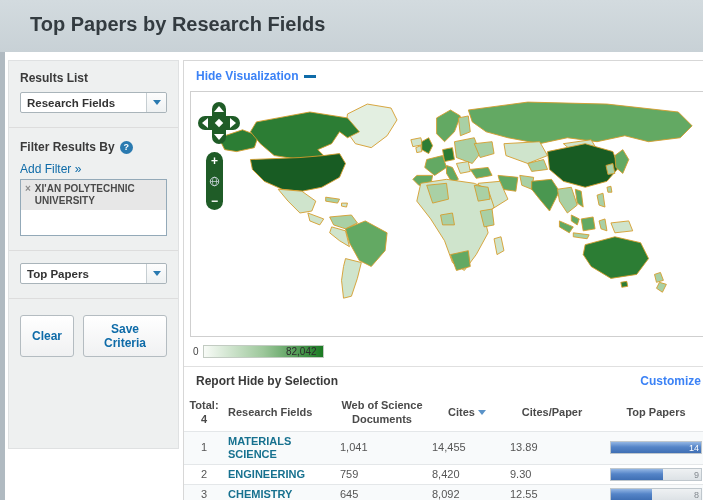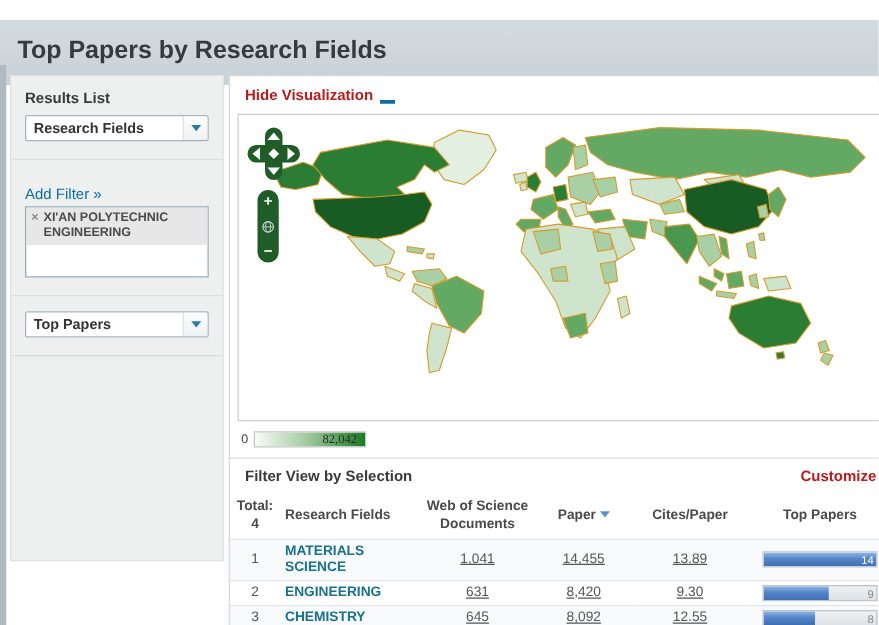--- a/index.html
+++ b/index.html
@@ -3,22 +3,23 @@
 <meta charset="utf-8">
 <style>
   * { box-sizing: border-box; margin: 0; padding: 0; }
   html,body { width:703px; height:500px; }
   body {
     position: relative; overflow: hidden; background:#fff;
     font-family:"Liberation Sans", sans-serif; color:#3a3a3a;
   }
   
   .page-header {
-    position:absolute; left:0; top:16px; width:703px; height:52px;
+    position:absolute; left:0; top:0; width:703px; height:52px;
     background:linear-gradient(#d3dbdf,#c8d1d6);
+    padding-left:16px;
   }
   .page-header h1 { font-size:20px; font-weight:bold; color:#333b40; padding:13px 0 0 14px; }
   .left-edge { position:absolute; left:0; top:52px; width:5px; height:448px; background:#b0bac1; }
 
   
   .sidebar {
     position:absolute; left:8px; top:60px; width:171px; height:389px;
     background:#eef0f0; border:1px solid #dfe1e2; padding:10px 11px; font-size:12px;
   }
   .side-label { font-weight:bold; color:#3a3a3a; font-size:12px; display:flex; align-items:center; gap:5px; }
@@ -50,21 +51,21 @@
     font-family:"Liberation Sans", sans-serif;
   }
 
   
   .main-panel {
     position:absolute; left:183px; top:60px; width:530px; height:442px;
     background:#fff; border:1px solid #d7d7d7; border-right:none;
   }
   .panel-header { height:30px; display:flex; justify-content:space-between; align-items:center; padding:0 12px; }
   .panel-title { font-weight:bold; font-size:12px; color:#3a3a3a; }
-  .blue-link { color:#b91c1c; font-weight:bold; font-size:12px; text-decoration:none; cursor:pointer; display:inline-flex; align-items:flex-end; gap:6px; }
+  .blue-link { color:#3b82f6; font-weight:bold; font-size:12px; text-decoration:none; cursor:pointer; display:inline-flex; align-items:center; gap:6px; }
   .minus-icon { display:inline-block; width:12px; height:3px; background:#0e6ba8; }
 
   
   .map-wrap { margin:0 6px; height:246px; border:1px solid #cfcfcf; position:relative; background:#fff; overflow:hidden; }
   .worldmap { width:100%; height:100%; display:block; }
   .worldmap path { stroke:var(--stroke); stroke-width:0.9; stroke-linejoin:round; }
   .c0{fill:var(--c0)} .c1{fill:var(--c1)} .c2{fill:var(--c2)} .c3{fill:var(--c3)}
   .c35{fill:var(--c35)} .c4{fill:var(--c4)} .c5{fill:var(--c5)}
 
   .pan-ctl { position:absolute; left:7px; top:10px; width:42px; height:42px; cursor:pointer; }
@@ -81,36 +82,35 @@
     border-radius:9px; display:flex; flex-direction:column; align-items:center; justify-content:space-between;
     padding:3px 0; color:#fff; cursor:pointer;
   }
   .zoom-glyph { font-size:12px; font-weight:bold; line-height:12px; color:#fff; }
   .globe { width:11px; height:11px; }
 
   
   .legend-row { height:24px; display:flex; align-items:center; gap:4px; padding:5px 0 0 9px; }
   .legend-min { font-size:10px; color:#444; }
   .legend-bar {
-    width:90px; height:13px; border:1px solid #c2cbc2; position:relative;
+    width:121px; height:13px; border:1px solid #c2cbc2; position:relative;
     background:linear-gradient(90deg,#f8fbf7 0%, #9cc79a 50%, #1a7a22 100%);
-    font-family:Liberation Serif, serif;
   }
   .legend-max { position:absolute; right:6px; top:0; line-height:12px; font-size:10px; color:#2c2c2c; }
 
   
   .report-header { border-top:1px solid #e0e0e0; height:29px; margin-top:5px; display:flex; justify-content:space-between; align-items:center; padding:0 12px; }
   table.report { width:100%; border-collapse:collapse; font-size:11px; table-layout:fixed; }
   table.report th { font-weight:bold; color:#4a4a4a; padding:4px 4px; line-height:1.25; vertical-align:middle; }
   th.cites-head { color:var(--cites_head); }
   .sort-icon { display:inline-block; width:0; height:0; border-left:4px solid transparent; border-right:4px solid transparent; border-top:5px solid var(--cites_head); margin-left:3px; vertical-align:middle; }
   table.report td { border-top:1px solid #e4e7e9; padding:3px 4px; color:#555; vertical-align:middle; line-height:1.2; }
   table.report tbody tr:nth-child(odd) { background:#f8fafb; }
   td.rank, th.rank { text-align:center; color:#666; }
-  td.num { text-align:center; padding-right:16px;text-decoration:underline; }
+  td.num { text-align:left; padding-right:16px; }
   th.cnum { text-align:center; }
   a.field-link { color:var(--field_link); font-weight:bold; text-decoration:none; cursor:pointer; }
   .bar-track {
     width:92px; height:13px; background:linear-gradient(#eef1f3,#dde2e6);
     border:1px solid #bfc7cd; position:relative; overflow:hidden; margin-left:8px;
   }
   .bar-fill { height:100%; background:linear-gradient(#93b6e4,#5585c8 45%,#3f6fb4); }
   .bar-num { position:absolute; right:2px; top:0; line-height:13px; font-size:9px; color:#848a90; }
   .bar-track.full .bar-num { color:#fff; }
 </style>
@@ -126,40 +126,48 @@
   <div class="side-label">Results List</div>
   <div class="selectbox">
     <div class="sel-value">Research Fields</div>
     <div class="sel-btn">
       <span class="chevron-down"></span>
     </div>
   </div>
 
   <div class="side-divider"></div>
 
+  <div class="side-label">
+    <span>Filter Results By</span>
+    <span class="help-icon">?</span>
+  </div>
   <a class="add-filter">Add Filter »</a>
 
   <div class="filter-box">
     <div class="filter-tag">
       <span class="x">×</span>
-      <span>XI'AN POLYTECHNIC ENGINEERING</span>
+      <span>XI'AN POLYTECHNIC UNIVERSITY</span>
     </div>
   </div>
 
   <div class="side-divider"></div>
 
   <div class="selectbox">
     <div class="sel-value">Top Papers</div>
     <div class="sel-btn">
       <span class="chevron-down"></span>
     </div>
   </div>
 
   <div class="side-divider"></div>
 
+  <div class="btn-row">
+    <button class="btn">Clear</button>
+    <button class="btn">Save Criteria</button>
+  </div>
 </div>
 
 <div class="main-panel">
 
   <div class="panel-header">
     <a class="blue-link">
       <span>Hide Visualization</span>
       <span class="minus-icon"></span>
     </a>
   </div>
@@ -255,21 +263,21 @@
   </div>
 
   <div class="legend-row">
     <span class="legend-min">0</span>
     <span class="legend-bar">
       <span class="legend-max">82,042</span>
     </span>
   </div>
 
   <div class="report-header">
-    <span class="panel-title">Filter View by Selection</span>
+    <span class="panel-title">Report Hide by Selection</span>
     <a class="blue-link">Customize</a>
   </div>
 
   <table class="report">
     <colgroup>
       <col style="width:40px">
         <col style="width:112px">
         <col style="width:92px">
       <col style="width:78px">
         <col style="width:92px">
@@ -277,21 +285,21 @@
     </colgroup>
     <thead>
       <tr>
         <th class="rank">
           <span>Total:</span><br>
           <span>4</span>
         </th>
         <th style="text-align:left">Research Fields</th>
         <th class="cnum">Web of Science Documents</th>
         <th class="cnum cites-head">
-          <span>Paper</span><span class="sort-icon"></span>
+          <span>Cites</span><span class="sort-icon"></span>
         </th>
         <th class="cnum">Cites/Paper</th>
         <th class="cnum">Top Papers</th>
       </tr>
     </thead>
     <tbody>
       <tr>
         <td class="rank">1</td>
         <td><a class="field-link">MATERIALS SCIENCE</a></td>
         <td class="num">1,041</td>
@@ -300,21 +308,21 @@
         <td>
             <div class="bar-track full">
               <div class="bar-fill" style="width: 100%;"></div>
               <span class="bar-num">14</span>
             </div>
           </td>
       </tr>
       <tr>
         <td class="rank">2</td>
         <td><a class="field-link">ENGINEERING</a></td>
-        <td class="num">631</td>
+        <td class="num">759</td>
         <td class="num">8,420</td>
         <td class="num">9.30</td>
         <td>
             <div class="bar-track">
               <div class="bar-fill" style="width: 58%;"></div>
               <span class="bar-num">9</span>
             </div>
           </td>
       </tr>
       <tr>

